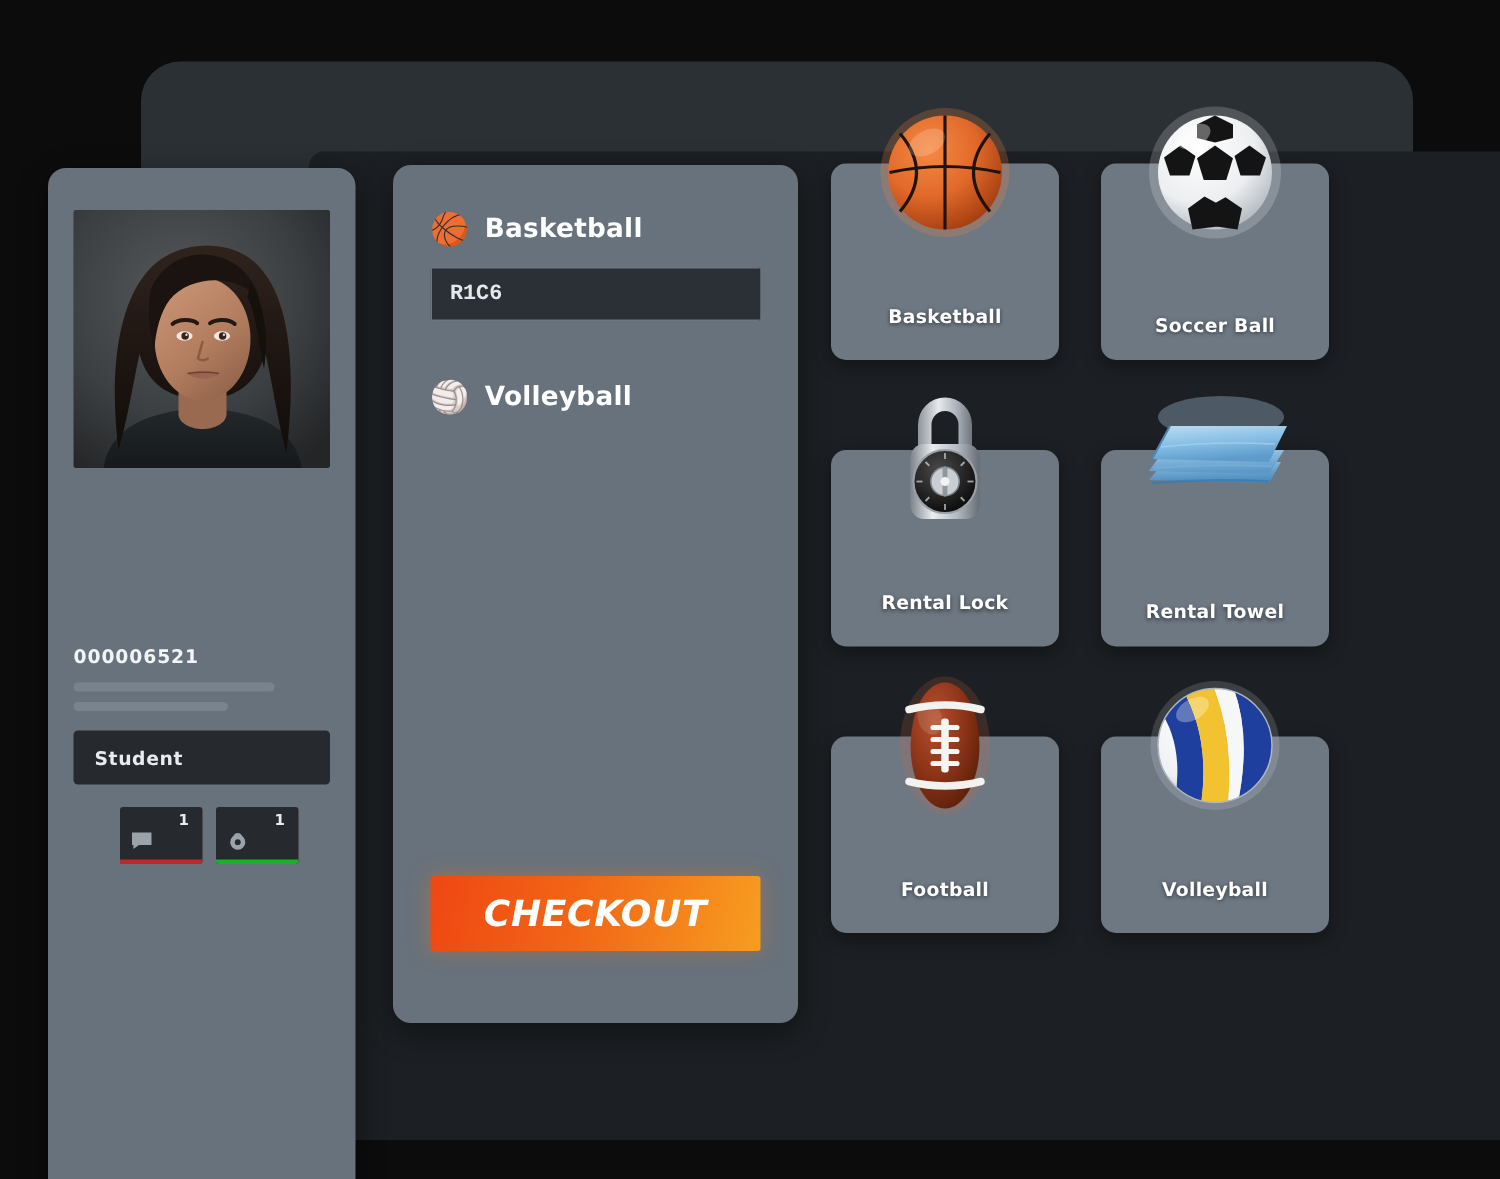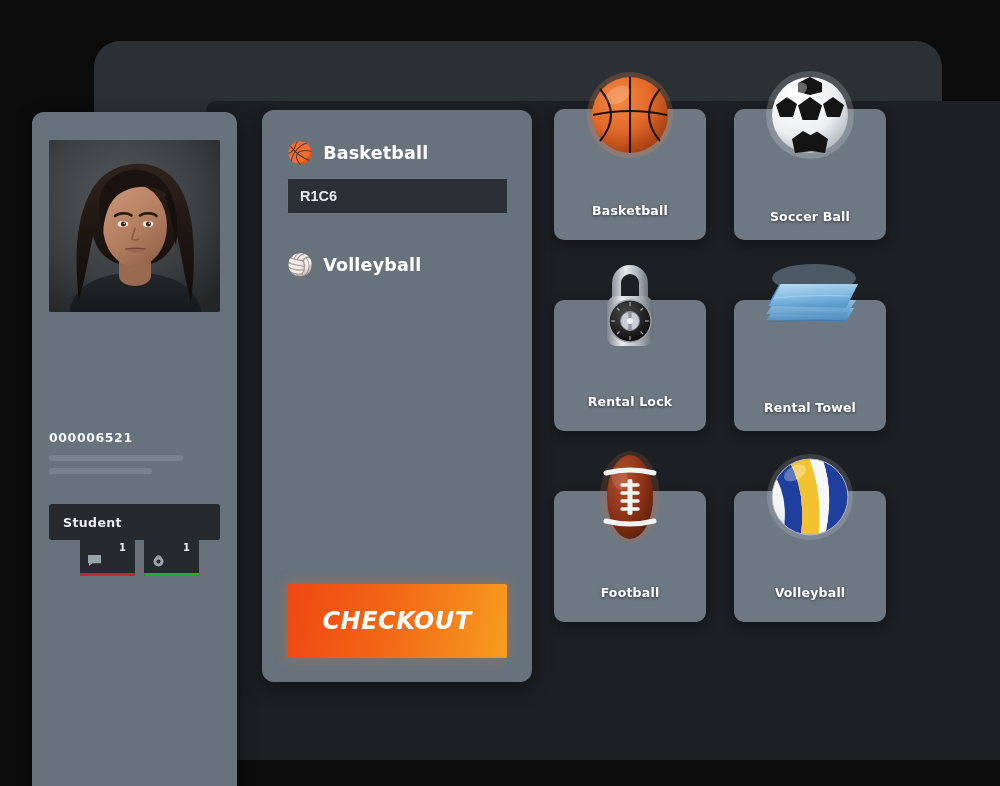--- a/index.html
+++ b/index.html
@@ -90,21 +90,20 @@
     height: 36px;
     background: #26292d;
     border-radius: 3px;
     display: flex;
     align-items: center;
     padding-left: 14px;
     font-size: 12.5px;
     font-weight: 600;
     letter-spacing: 0.4px;
     color: #e9ebee;
-    margin-top: 17px;
   }
 
   .badge-row {
     position: absolute;
     left: 48px;
     top: 426px;
     display: flex;
     gap: 9px;
   }
   .badge {
@@ -173,33 +172,33 @@
     height: 36px;
     border-radius: 2px;
     overflow: hidden;
   }
   .cart-input {
     flex: 1 1 auto;
     background: #2b3036;
     border: 1px solid #6d767f;
     border-right: none;
     color: #e6e9ec;
-    font-family: Liberation Sans, sans-serif;
+    font-family: Liberation Mono, monospace;
     font-size: 14.5px;
     font-weight: 600;
     padding: 0 12px;
     outline: none;
   }
 
   .checkout-button {
     position: absolute;
     left: 25px;
     top: 474px;
     width: 220px;
-    height: 74px;
+    height: 50px;
     border: none;
     border-radius: 2px;
     background: linear-gradient(100deg, #ef4713 0%, #f26716 46%, #f79d20 100%);
     color: #ffffff;
     font-family: "DejaVu Sans", "Liberation Sans", sans-serif;
     font-size: 24px;
     font-style: italic;
     font-weight: 700;
     letter-spacing: 0.5px;
     cursor: pointer;

